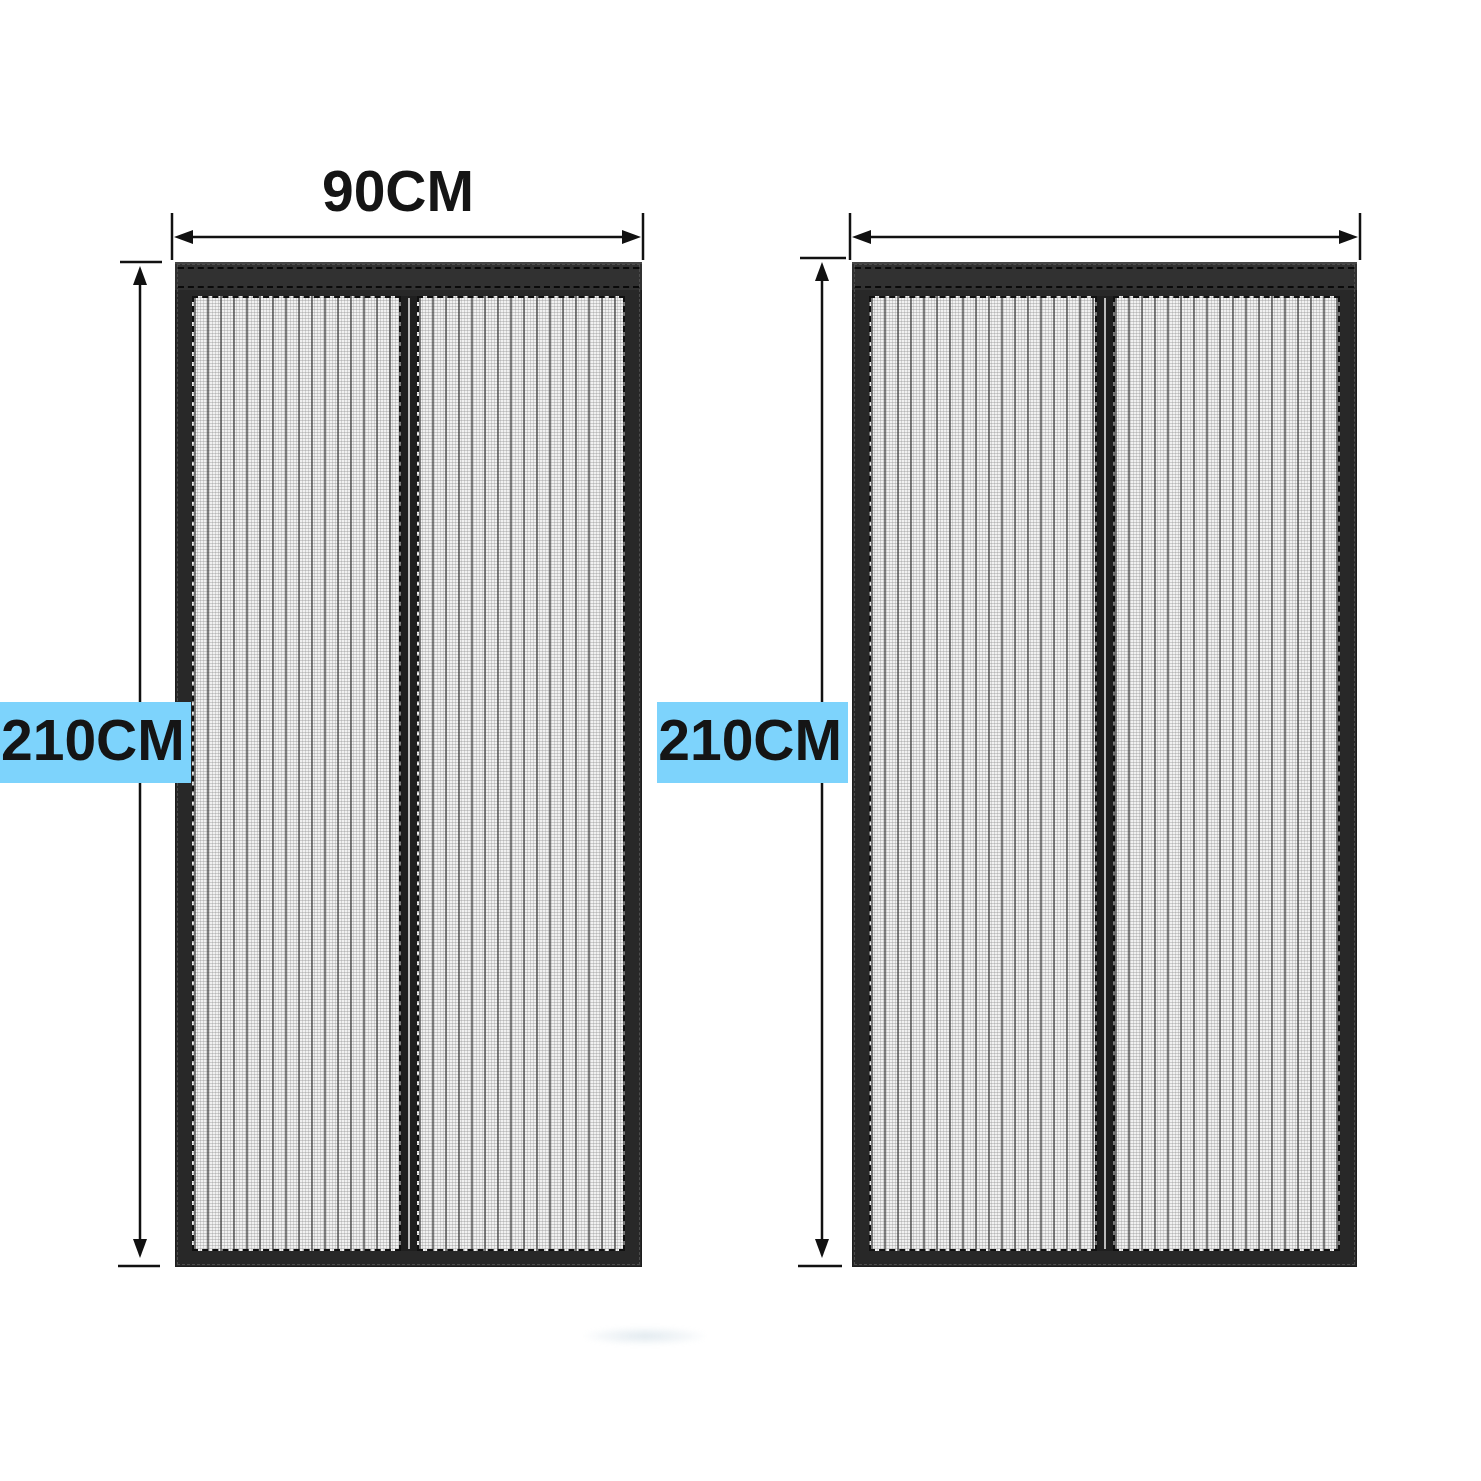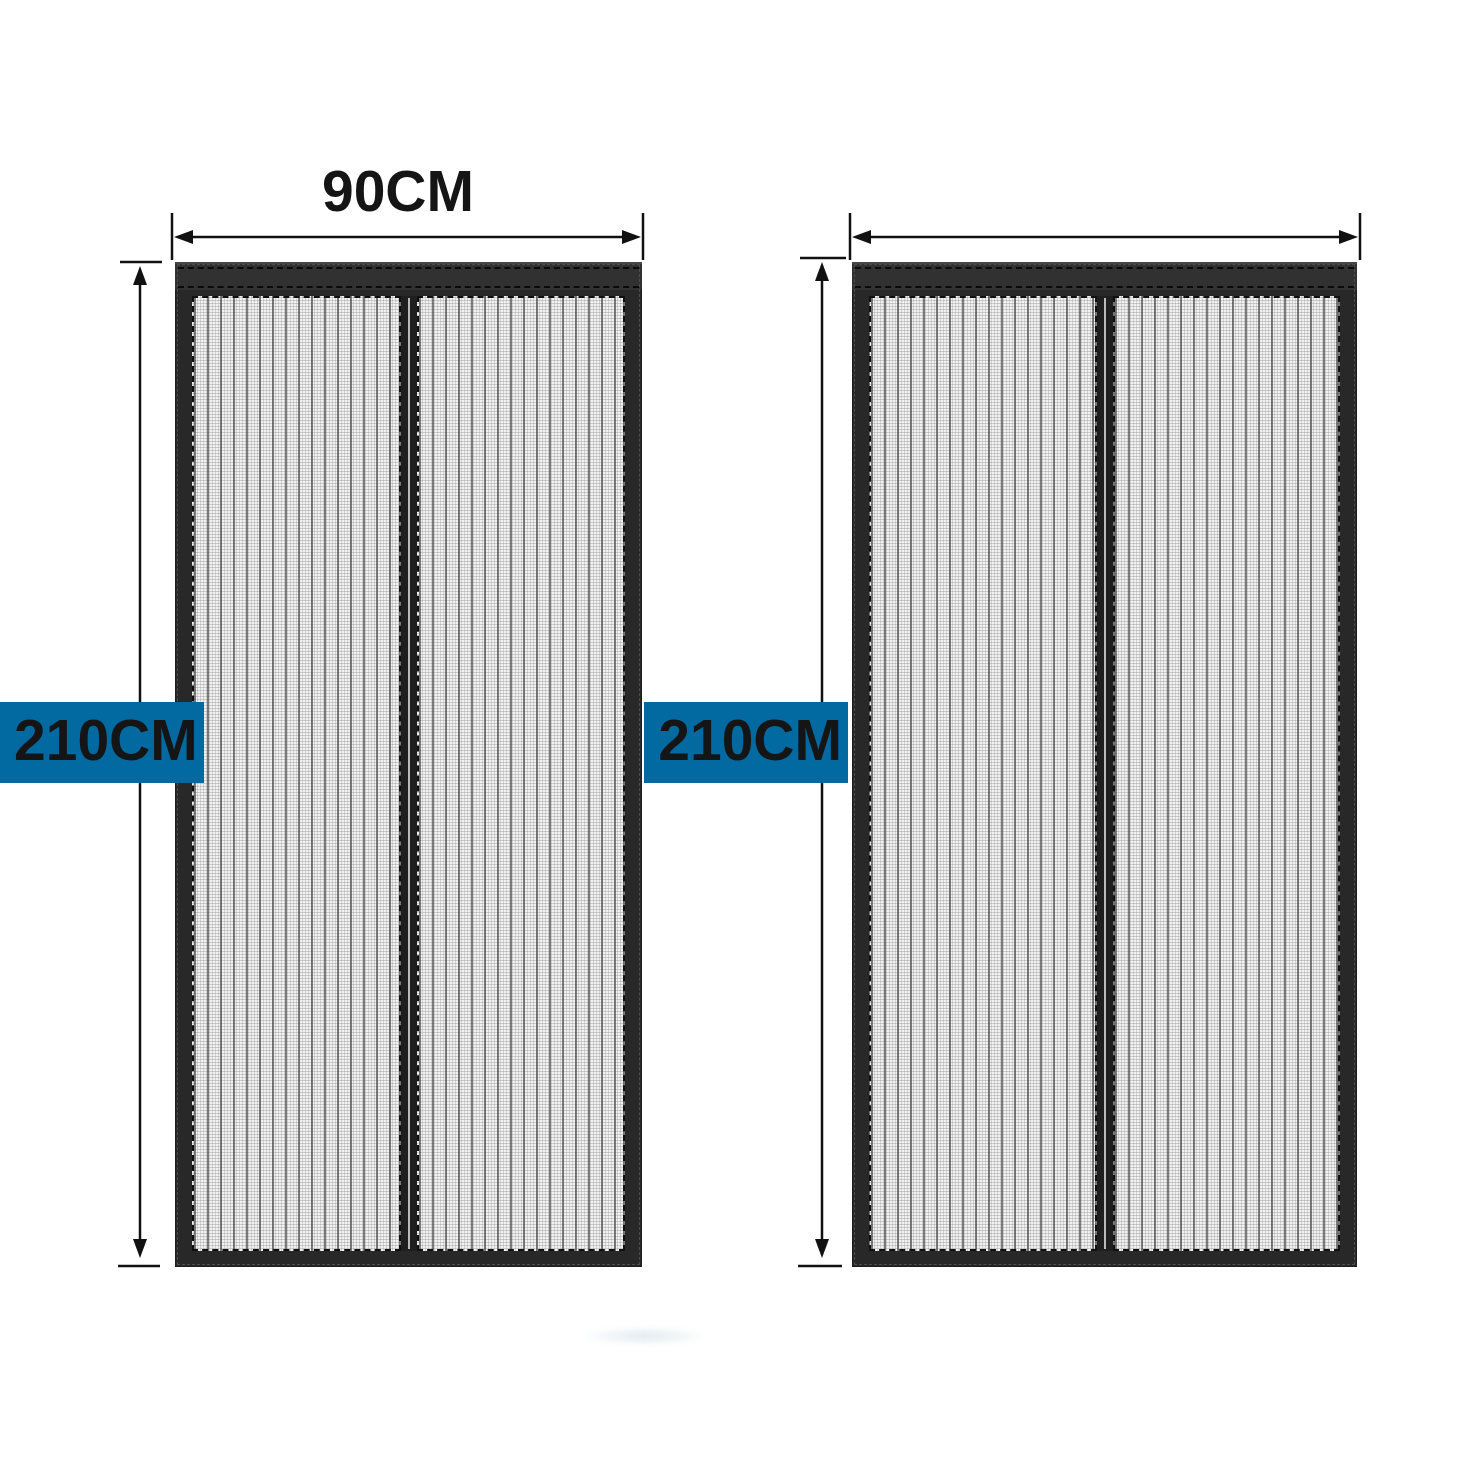--- a/index.html
+++ b/index.html
@@ -6,21 +6,21 @@
   body{font-family:"Liberation Sans","DejaVu Sans",sans-serif;}
   .canvas{
     position:relative;width:1481px;height:1481px;background:#ffffff;overflow:hidden;
   }
   
   .dim-label{
     position:absolute;color:#151515;font-weight:bold;font-size:57px;line-height:1;
     letter-spacing:0px;white-space:nowrap;z-index:5;
   }
   .width-label{text-align:center;width:400px;}
-  .height-label{background:#0369a1;padding:10px 6px 14px 14px;}
+  .height-label{background:#7dd3fc;padding:10px 6px 14px 1px;}
   .height-label.right{text-align:right;}
   
   .dim-svg{position:absolute;z-index:1;overflow:visible;}
   
   .door{
     position:absolute;background:#282828;z-index:2;
     box-shadow:0 0 0 1px #1d1d1d inset;
   }
   .door::before{ 
     content:"";position:absolute;inset:2px;border:1px dashed #4d4d4d;pointer-events:none;z-index:4;

